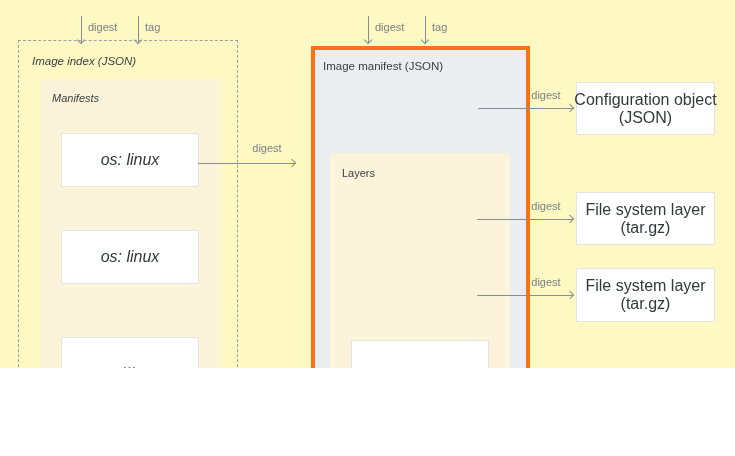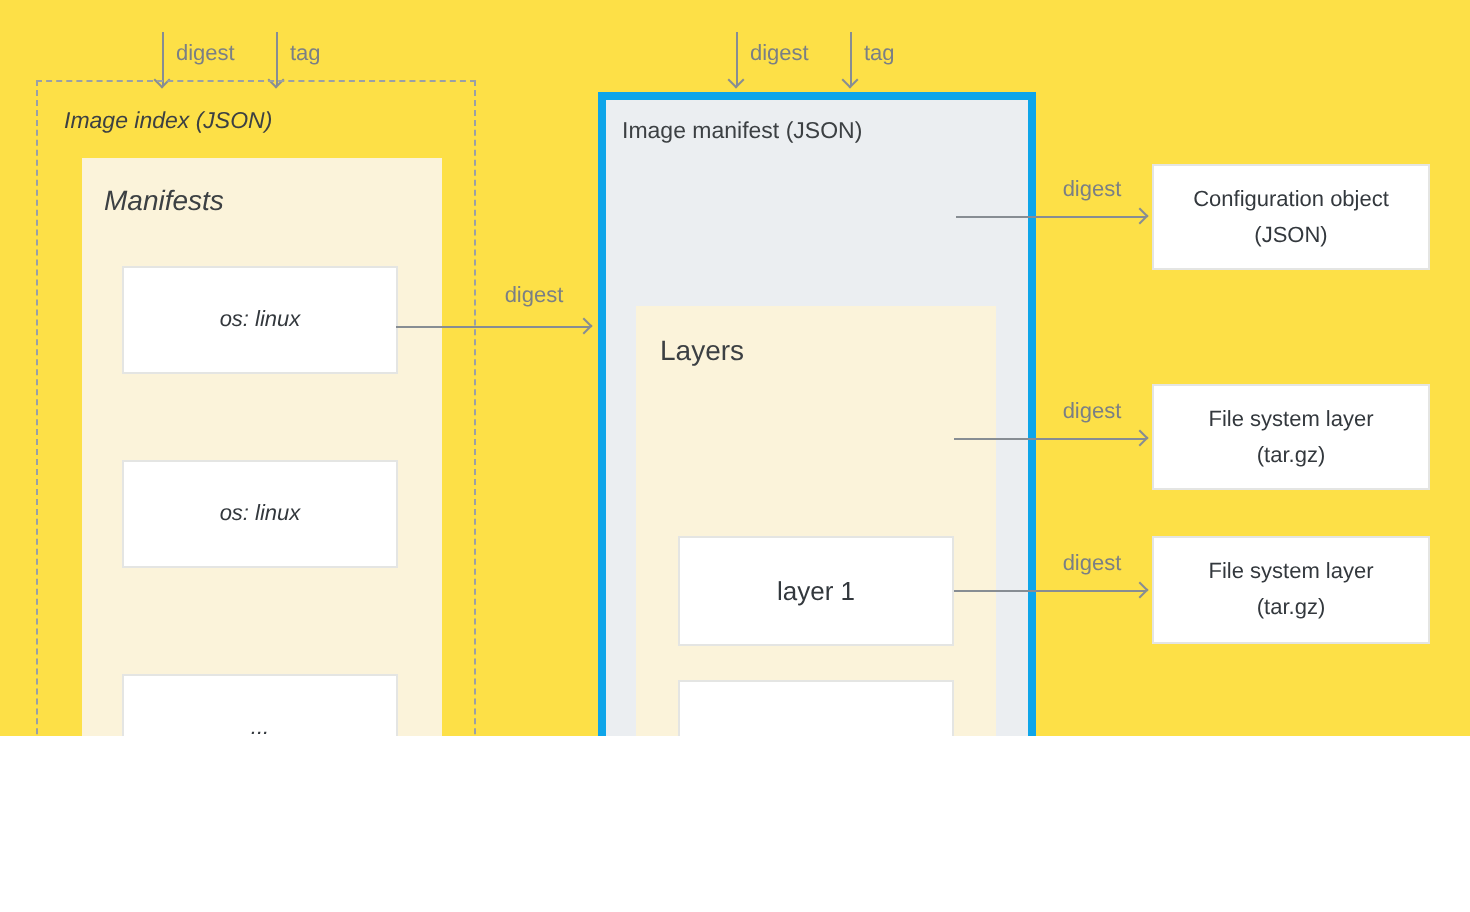--- a/index.html
+++ b/index.html
@@ -1,18 +1,18 @@
 <!DOCTYPE html>
 <html><head>
 <meta charset="utf-8">
 <style>
   html,body { margin:0; padding:0; }
   .stage {
     position:relative; width:735px; height:368px;
-    background:#fde047; overflow:hidden;
+    background:#fef9c3; overflow:hidden;
     font-family:"Liberation Sans", sans-serif;
   }
   
   .v-arrow { position:absolute; top:16px; width:1px; height:27px; background:#878d93; }
   .v-arrow .head {
     position:absolute; left:-3px; bottom:0; width:6px; height:6px;
     border-right:1.3px solid #878d93; border-bottom:1.3px solid #878d93;
     transform:rotate(45deg); box-sizing:border-box;
   }
   .v-label { position:absolute; top:21px; font-size:11px; color:#7a7f85; white-space:nowrap; }
@@ -23,31 +23,31 @@
     border-top:1.3px solid #878d93; border-right:1.3px solid #878d93;
     transform:rotate(45deg); box-sizing:border-box;
   }
   .h-label { position:absolute; font-size:11px; color:#7a7f85; width:60px; text-align:center; }
   
   .index-box {
     position:absolute; left:18px; top:40px; width:220px; height:392px;
     border:1px dashed #9aa0a6; box-sizing:border-box;font-style:italic;
   }
   .manifest-panel {
-    position:absolute; left:299px; top:46px; width:219px; height:390px;
-    background:#ebeef1; border:4px solid #0ea5e9; box-sizing:border-box;
+    position:absolute; left:311px; top:46px; width:219px; height:390px;
+    background:#ebeef1; border:4px solid #f97316; box-sizing:border-box;
   }
   .panel-title { position:absolute; font-size:11.5px; color:#3c4043; white-space:nowrap; }
   .cream { position:absolute; background:#fbf3da; }
-  .cream-title { position:absolute; font-size:14px; color:#3c4043; white-space:nowrap; }
+  .cream-title { position:absolute; font-size:11px; color:#3c4043; white-space:nowrap; }
   
   .node {
     position:absolute; background:#ffffff; border:1px solid #e4e5e3; box-sizing:border-box;
     display:flex; flex-direction:column; align-items:center; justify-content:center;
-    text-align:center; font-size:11px; color:#33383d; line-height:18px;
+    text-align:center; font-size:16px; color:#33383d; line-height:18px;
   }
   .node .ln { white-space:nowrap; }
   .node.big { font-size:13px; }
 </style>
 </head>
 <body>
 
 <div class="stage">
 
   <div class="v-arrow" style="left:81px">
@@ -86,23 +86,20 @@
 
   <div class="h-arrow" style="left:198px; top:163px; width:97px">
       <span class="head"></span>
     </div>
   <div class="h-label" style="left:237px; top:142px">digest</div>
 
   <div class="manifest-panel">
     <div class="panel-title" style="left:8px; top:10px">Image manifest (JSON)</div>
     <div class="cream" style="left:15px; top:103px; width:180px; height:260px">
       <div class="cream-title" style="left:12px; top:14px">Layers</div>
-      <div class="node big" style="left:21px; top:115px; width:138px; height:55px">
-        <span class="ln">layer 1</span>
-      </div>
       <div class="node big" style="left:21px; top:187px; width:138px; height:55px">
         <span class="ln">....</span>
       </div>
     </div>
   </div>
 
   <div class="h-arrow" style="left:478px; top:108px; width:95px">
       <span class="head"></span>
     </div>
   <div class="h-label" style="left:516px; top:89px">digest</div>

